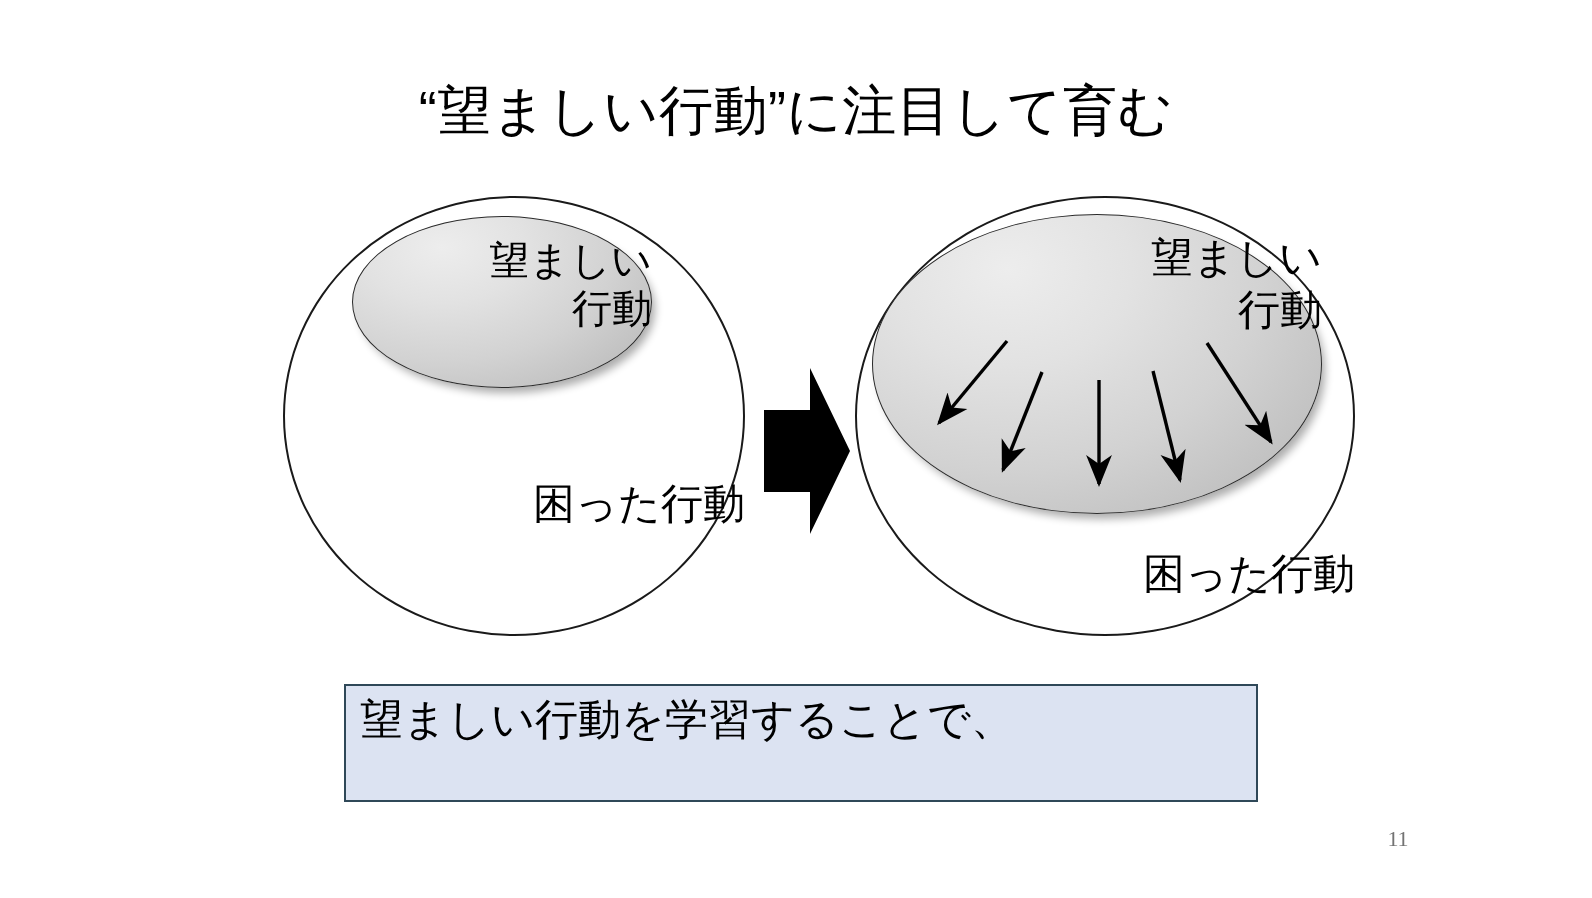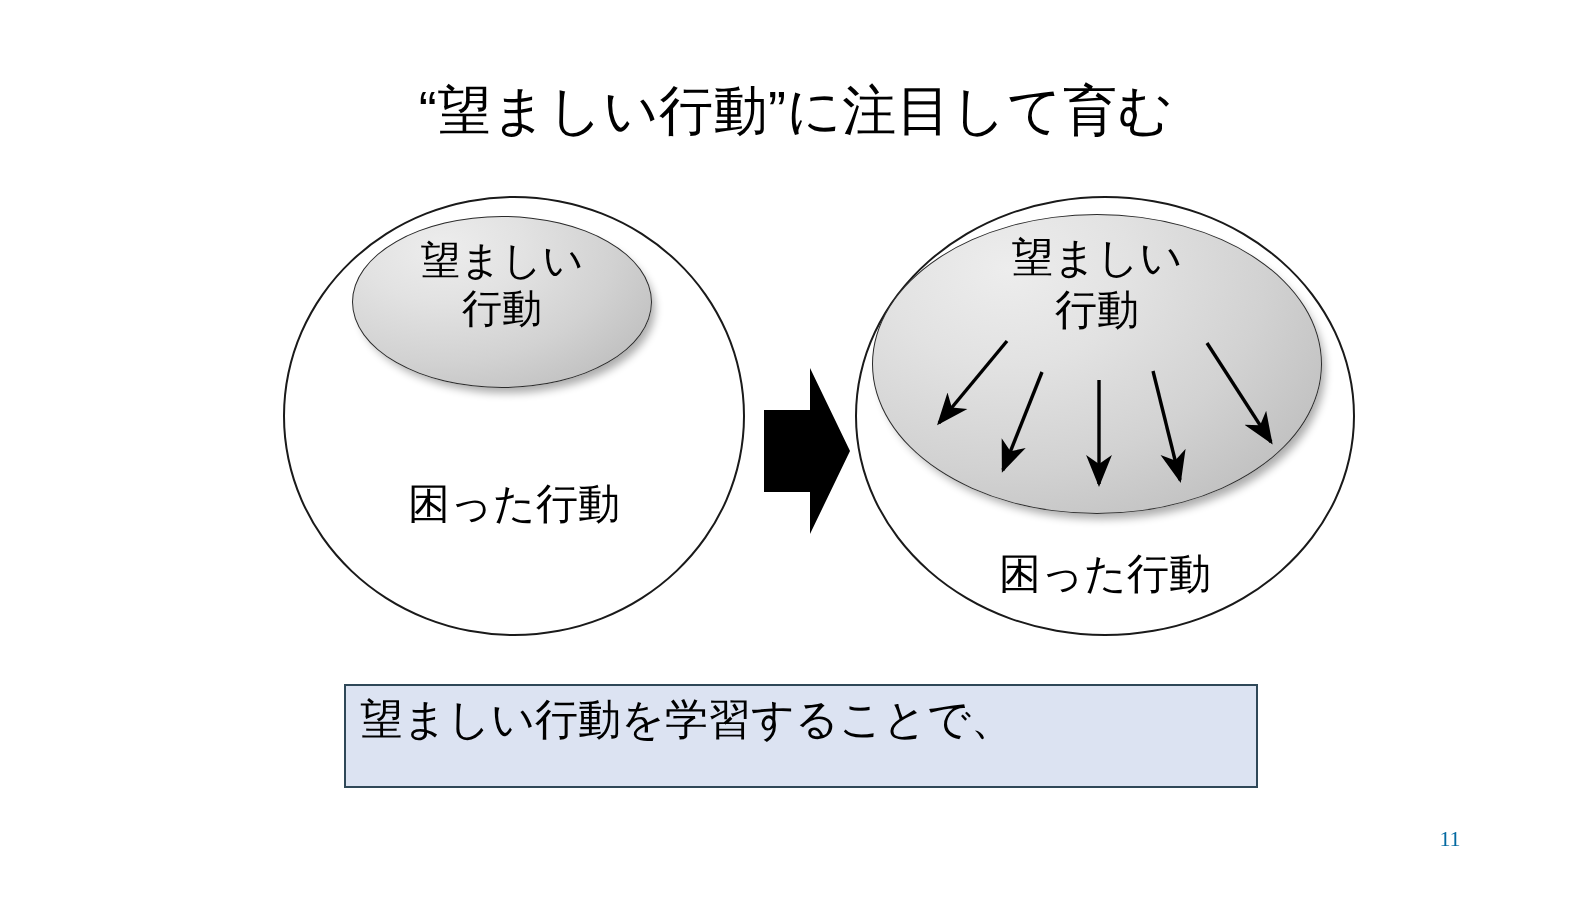--- a/index.html
+++ b/index.html
@@ -78,21 +78,21 @@
     left: 872px;
     top: 214px;
     width: 450px;
     height: 300px;
   }
 
   
   .shape-label {
     position: absolute;
     color: #000000;
-    text-align: center;
+    text-align: right;
     white-space: pre;
     pointer-events: none;
   }
   #label-left-good {
     left: 352px;
     top: 236px;
     width: 300px;
     font-size: 40px;
     line-height: 48px;
   }
@@ -136,43 +136,43 @@
     width: 86px;
     height: 166px;
   }
 
   
   #conclusion-box {
     position: absolute;
     left: 344px;
     top: 684px;
     width: 914px;
-    height: 104px;
+    height: 118px;
     background: #dce3f2;
     border: 2px solid #2f4858;
     box-sizing: border-box;
     padding: 6px 0 0 14px;
   }
   .conclusion-line {
     font-size: 43px;
     line-height: 54px;
     color: #000000;
     white-space: pre;
   }
 
   
   #page-number {
     position: absolute;
-    left: 1420px;
+    left: 1368px;
     top: 826px;
     width: 60px;
     text-align: center;
     font-family: "Liberation Serif", "DejaVu Serif", serif;
     font-size: 22px;
-    color: #0369a1;
+    color: #737373;
   }
 </style>
 </head>
 <body>
 
 <div id="slide">
 
   <div id="slide-title">“望ましい行動”に注目して育む</div>
 
   <div class="outer-circle" id="circle-left"></div>

